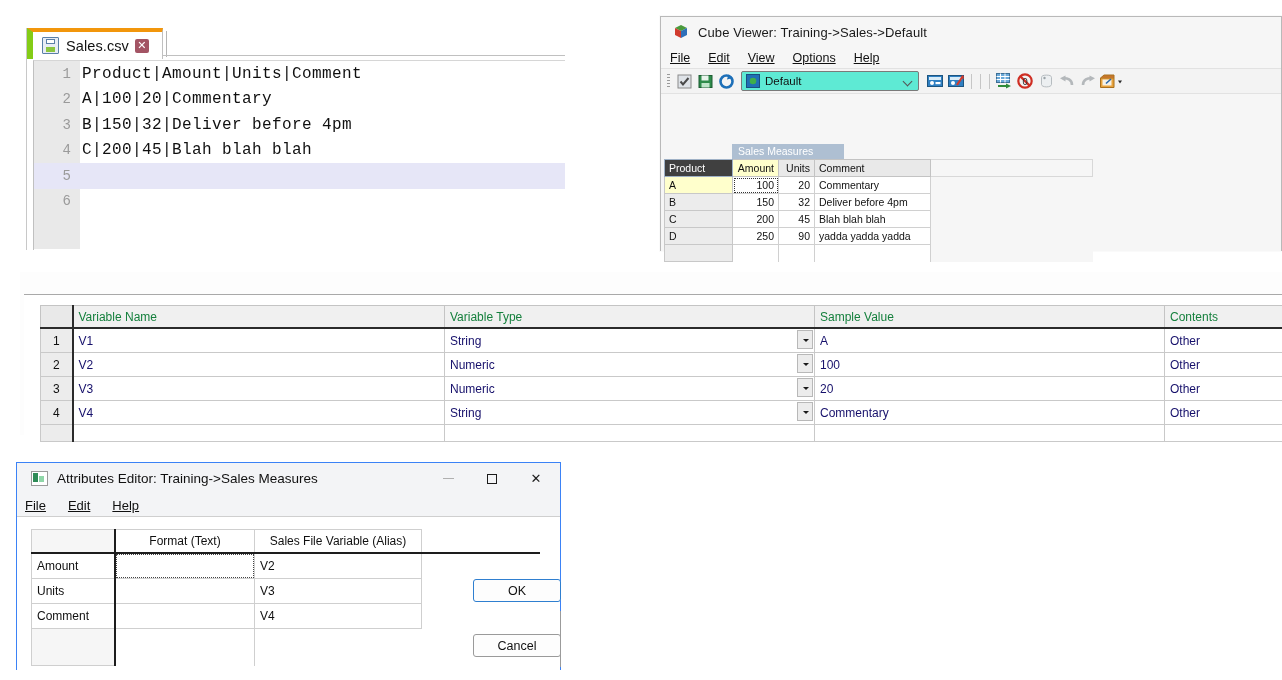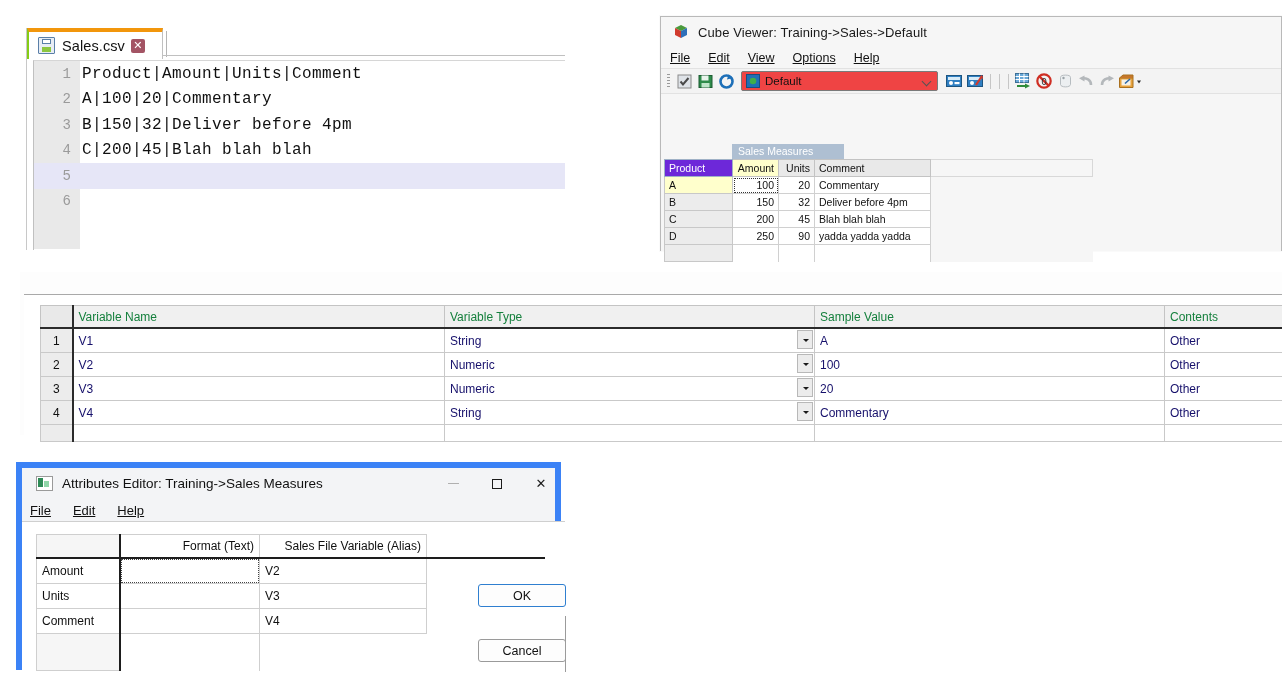--- a/index.html
+++ b/index.html
@@ -12,21 +12,21 @@
   }
   .abs{position:absolute;}
 
   
   #csv-editor{left:20px;top:28px;width:545px;height:222px;background:#ffffff;}
   #csv-left-strip{left:0;top:0;width:6px;height:222px;background:#ffffff;border-right:1px solid #c8c8c8;}
   #csv-tabstrip{left:7px;top:0;width:538px;height:32px;background:#ffffff;}
   #csv-tab{
     left:7px;top:0;width:136px;height:31px;
     background:#ffffff;border-top:4px solid #f2960c;
-    border-left:2px solid #84cc16;border-right:1px solid #c0c0c0;
+    border-left:6px solid #84cc16;border-right:1px solid #c0c0c0;
     box-sizing:border-box;display:flex;align-items:center;padding-left:9px;
   }
   #csv-tab .tab-label{font-size:14.5px;color:#111;margin-left:7px;letter-spacing:.1px;}
   .floppy{
     width:15px;height:15px;background:#e8edf4;border:1.3px solid #5a7fa8;border-radius:1px;
     position:relative;flex:0 0 auto;
   }
   .floppy:before{content:"";position:absolute;left:2.5px;top:1px;width:9px;height:5px;background:#fff;border:1px solid #5a7fa8;box-sizing:border-box;}
   .floppy:after{content:"";position:absolute;left:2.5px;bottom:1.3px;width:9px;height:4.5px;background:#8cc63f;}
   .tab-close{
@@ -72,37 +72,37 @@
   #cv-toolbar{
     left:0;top:51px;width:620px;height:26px;background:#f3f3f3;
     border-top:1px solid #e2e2e2;border-bottom:1px solid #e2e2e2;
     display:flex;align-items:center;padding-left:4px;box-sizing:border-box;
   }
   .grip{width:3px;height:14px;margin:0 4px 0 2px;
         background:repeating-linear-gradient(to bottom,#9a9a9a 0 1px,transparent 1px 3px);}
   .tb-btn{width:20px;height:20px;margin-right:1px;display:flex;align-items:center;justify-content:center;}
   .tb-sep{width:1px;height:15px;background:#c6c6c6;margin:0 4px;}
   #cv-combo{
-    width:197px;height:20px;background:#ef4444;border:1px solid #7a7a7a;border-radius:2px;
+    width:178px;height:20px;background:#5eead4;border:1px solid #7a7a7a;border-radius:2px;
     display:flex;align-items:center;margin:0 6px 0 4px;box-sizing:border-box;flex:0 0 auto;
   }
   #cv-combo .ctext2{font-size:11.5px;color:#111;margin-left:5px;flex:1;}
   .chev{width:14px;height:14px;position:relative;margin-right:3px;}
   .chev:before{content:"";position:absolute;left:3px;top:4px;width:6px;height:6px;
     border-left:1.3px solid #555;border-bottom:1.3px solid #555;transform:rotate(-45deg);}
 
   #cv-grid{left:0;top:77px;width:620px;height:157px;background:#f6f6f6;}
   #cv-meashdr{
     left:71px;top:50px;width:112px;height:15px;background:#aebfd2;
     color:#fff;font-size:10.5px;line-height:15px;padding-left:6px;box-sizing:border-box;
   }
   #cv-tablewrap{left:3px;top:65px;}
   table.cvt{border-collapse:collapse;font-size:10.5px;}
   table.cvt th,table.cvt td{padding:0 4px;height:17px;box-sizing:border-box;vertical-align:middle;}
-  th.prodhdr{background:#6d28d9;color:#fff;text-align:left;width:68px;font-weight:normal;border:1px solid #9fb1c6;}
+  th.prodhdr{background:#404040;color:#fff;text-align:left;width:68px;font-weight:normal;border:1px solid #9fb1c6;}
   th.mhdr{background:#e9e9e9;color:#111;font-weight:normal;border:1px solid #c3c3c3;}
   th.mhdr.sel{background:#ffffcc;}
   th.amt{width:46px;text-align:right;}
   th.unt{width:36px;text-align:right;}
   th.cmt{width:116px;text-align:left;}
   th.blank{width:162px;background:#f6f6f6;border:1px solid #d8d8d8;}
   td.prodcell{background:#ececec;border:1px solid #c8c8c8;text-align:left;color:#111;}
   td.prodcell.sel{background:#ffffcc;}
   td.num{background:#fff;border:1px solid #d0d0d0;text-align:right;color:#111;}
   td.num.focus{outline:1px dotted #333;outline-offset:-2px;}
@@ -142,40 +142,40 @@
   .dd-arrow:after{
     content:"";position:absolute;left:5px;top:8px;width:0;height:0;
     border-left:3px solid transparent;border-right:3px solid transparent;border-top:3.5px solid #1a1a1a;
   }
   tr.vempty td{height:16px;background:#fff;border:1px solid #c9c9c9;}
   tr.vempty td.rownum{background:#ececec;}
 
   
   #attr-dlg{
     left:16px;top:462px;width:545px;height:208px;
-    background:#f3f4f6;border:6px solid #3b82f6;box-sizing:border-box;
+    background:#f3f4f6;border:1px solid #3b82f6;box-sizing:border-box;
   }
   #ad-titlebar{left:0;top:0;width:543px;height:31px;display:flex;align-items:center;padding-left:14px;box-sizing:border-box;}
   #ad-title{font-size:13.5px;color:#111;margin-left:9px;}
   .ad-ico{width:15px;height:13px;border:1px solid #9a9a9a;background:#fff;position:relative;flex:0 0 auto;}
   .ad-ico:before{content:"";position:absolute;left:1px;top:1px;width:5px;height:9px;background:#2e8b57;}
   .ad-ico:after{content:"";position:absolute;left:7px;top:4px;width:5px;height:6px;background:#8fd6a8;}
   #ad-wincontrols{position:absolute;right:2px;top:0;display:flex;align-items:center;height:31px;}
   .wc{width:44px;height:29px;display:flex;align-items:center;justify-content:center;font-size:13px;color:#1b1b1b;font-family:"DejaVu Sans",sans-serif;}
   .wc.dim{color:#b0b0b0;}
   .wc .sq{width:10px;height:10px;border:1.4px solid #1b1b1b;box-sizing:border-box;}
   .wc .dash{width:11px;height:1.4px;background:#b0b0b0;}
   #ad-menubar{left:0;top:31px;width:543px;height:23px;display:flex;align-items:center;padding-left:8px;box-sizing:border-box;border-bottom:1px solid #cfcfcf;}
   #ad-menubar .menu-item{font-size:13px;margin-right:22px;}
   #ad-client{left:0;top:54px;width:543px;height:153px;background:#ffffff;}
 
   table.adt{border-collapse:collapse;font-size:12px;table-layout:fixed;}
   table.adt th{
     background:#fff;border:1px solid #cfcfcf;border-bottom:2px solid #1d1d1d;
-    font-weight:normal;text-align:right;height:22px;padding:0 5px;color:#101010;
+    font-weight:normal;text-align:center;height:22px;padding:0 5px;color:#101010;
   }
   table.adt th.lbl{width:72px;background:#f6f6f6;border-right:2px solid #1d1d1d;}
   table.adt th.fmt{width:128px;}
   table.adt th.alias{width:156px;}
   table.adt th.pad{width:108px;border:none;background:#fff;border-bottom:2px solid #1d1d1d;}
   table.adt td{border:1px solid #cfcfcf;height:24px;padding:0 5px;color:#101010;background:#fff;}
   table.adt td.rowlabel{background:#fff;border-right:2px solid #1d1d1d;border-left:1px solid #cfcfcf;}
   table.adt td.fmtcell{background:#fff;}
   table.adt td.fmtcell.focus{outline:1px dotted #444;outline-offset:-2px;}
   table.adt td.padcell{border:none;background:#fff;}

